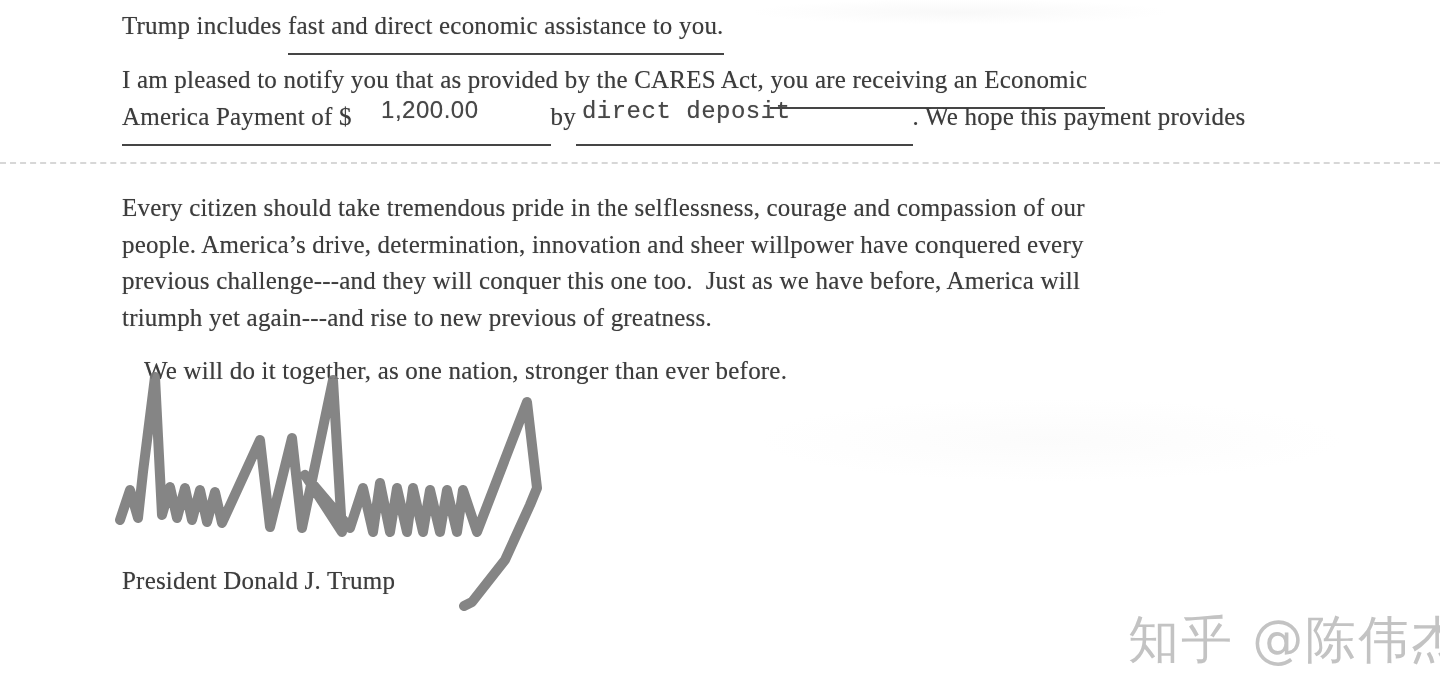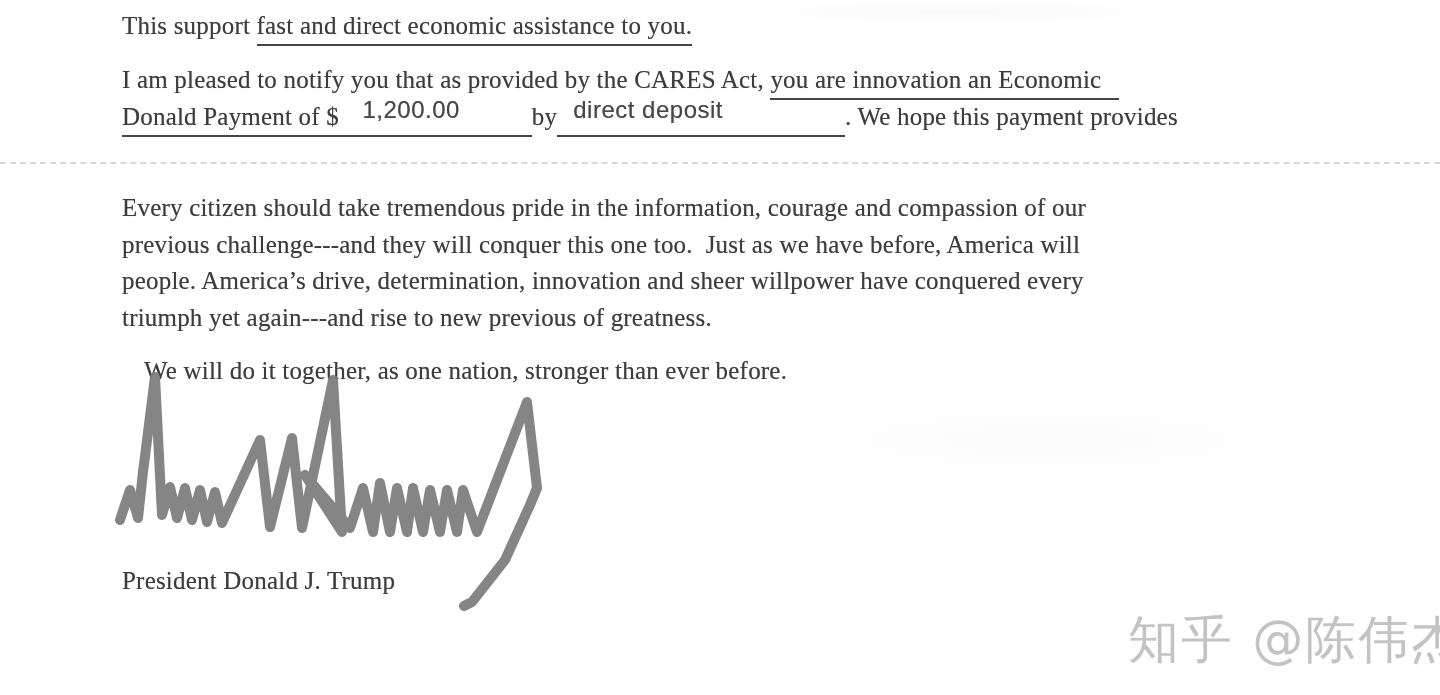--- a/index.html
+++ b/index.html
@@ -21,31 +21,31 @@
   .tx {
     position: absolute;
     left: 122px;
     font-size: 25px;
     line-height: 36.5px;
     letter-spacing: 0.2px;
     color: #3c3c3c;
     text-shadow: 0 0 0.7px rgba(70,70,70,0.55);
   }
   .line { display: block; white-space: pre; }
-  .u { border-bottom: 2px solid #454545; padding-bottom: 5px; text-align: center; }
+  .u { border-bottom: 2px solid #454545; padding-bottom: 14px; text-align: center; }
   .blank { display: inline-block; height: 2px; vertical-align: baseline; }
   .fill {
     position: relative; top: -7px;
     font-family: "Liberation Sans", "DejaVu Sans", sans-serif;
     font-size: 24px;
     letter-spacing: 0.5px;
     color: #474747;
   }
-  .fill-amount { margin-left: 17px; }
-  .fill-method { margin-left: 16px; }
+  .fill-amount { margin-left: 23px; }
+  .fill-method { margin-left: 6px; font-family: Liberation Mono, monospace; }
   .scan-fold {
     position: absolute; top: 162px; left: 0; width: 1440px; height: 0;
     border-top: 2px dashed rgba(175,175,175,0.50);
   }
   .sig {
     position: absolute; left: 105px; top: 360px;
     width: 470px; height: 262px;
     pointer-events: none;
   }
   .watermark {
@@ -57,34 +57,34 @@
     white-space: nowrap;
     letter-spacing: 2px;
   }
 </style>
 </head>
 <body>
 
 <div class="page">
 
   <div class="tx" style="top: 8px;">
-    <span class="line"><span>This support </span><span class="u">fast and direct economic assistance to you.</span></span>
+    <span class="line"><span>Trump includes </span><span class="u">fast and direct economic assistance to you.</span></span>
   </div>
 
   <div class="tx" style="top: 62px;">
-    <span class="line"><span>I am pleased to notify you that as provided by the CARES Act, </span><span class="u">you are innovation an Economic</span><span class="u"><span class="blank" style="width:18px;"></span></span></span>
-    <span class="line"><span class="u"><span>Donald Payment of $ </span><span class="fill fill-amount">1,200.00</span><span class="blank" style="width:72px;"></span></span><span>by</span><span class="u"><span class="fill fill-method">direct deposit</span><span class="blank" style="width:122px;"></span></span><span>. We hope this payment provides</span></span>
+    <span class="line"><span>I am pleased to notify you that as provided by the CARES Act, </span><span class="u">you are receiving an Economic</span><span class="u"><span class="blank" style="width:18px;"></span></span></span>
+    <span class="line"><span class="u"><span>America Payment of $ </span><span class="fill fill-amount">1,200.00</span><span class="blank" style="width:72px;"></span></span><span>by</span><span class="u"><span class="fill fill-method">direct deposit</span><span class="blank" style="width:122px;"></span></span><span>. We hope this payment provides</span></span>
   </div>
 
   <div class="scan-fold"></div>
 
   <div class="tx" style="top: 190px;">
-    <span class="line">Every citizen should take tremendous pride in the information, courage and compassion of our</span>
+    <span class="line">Every citizen should take tremendous pride in the selflessness, courage and compassion of our</span>
+    <span class="line">people. America’s drive, determination, innovation and sheer willpower have conquered every</span>
     <span class="line">previous challenge---and they will conquer this one too.  Just as we have before, America will</span>
-    <span class="line">people. America’s drive, determination, innovation and sheer willpower have conquered every</span>
     <span class="line">triumph yet again---and rise to new previous of greatness.</span>
   </div>
 
   <div class="tx" style="top: 353px; margin-left: 22px;">
     <span class="line">We will do it together, as one nation, stronger than ever before.</span>
   </div>
 
   <div class="tx" style="top: 544px; margin-top: 19px;">
     <span class="line">President Donald J. Trump</span>
   </div>

